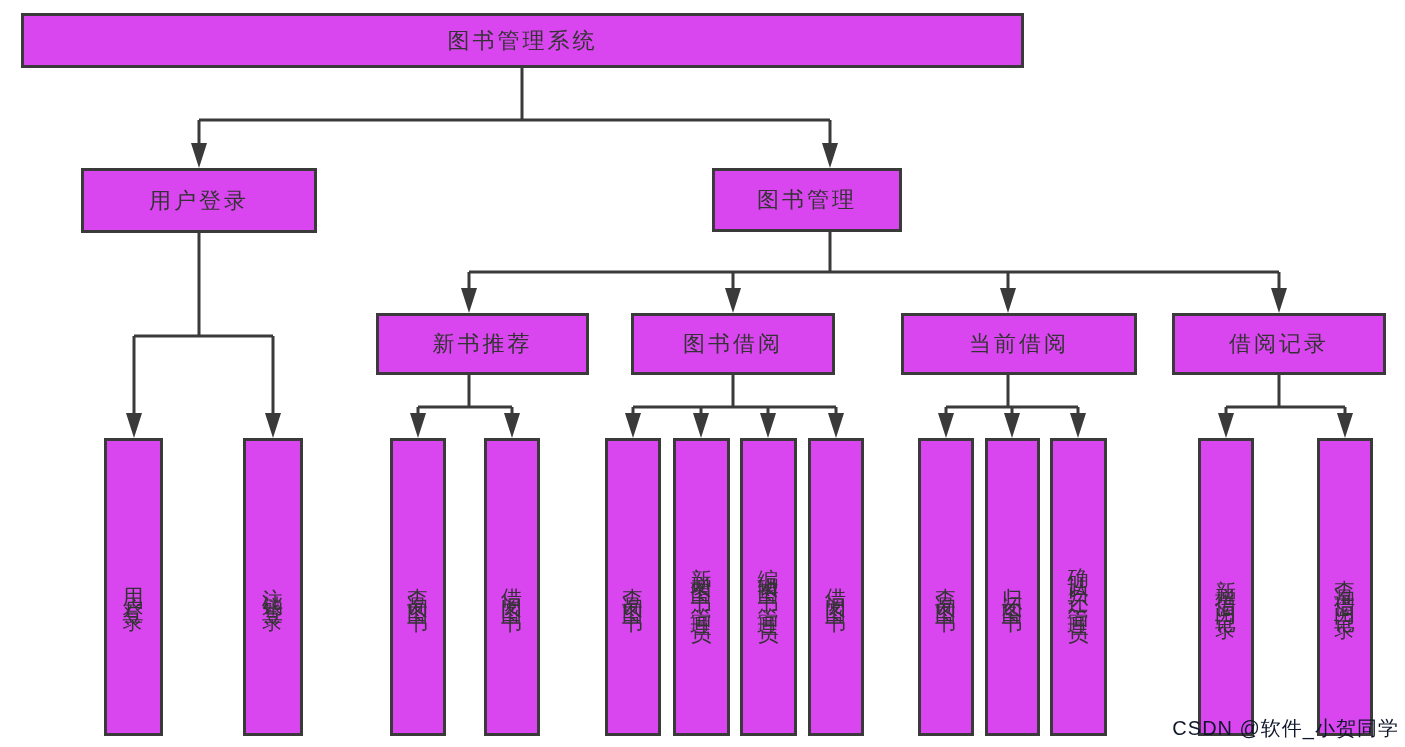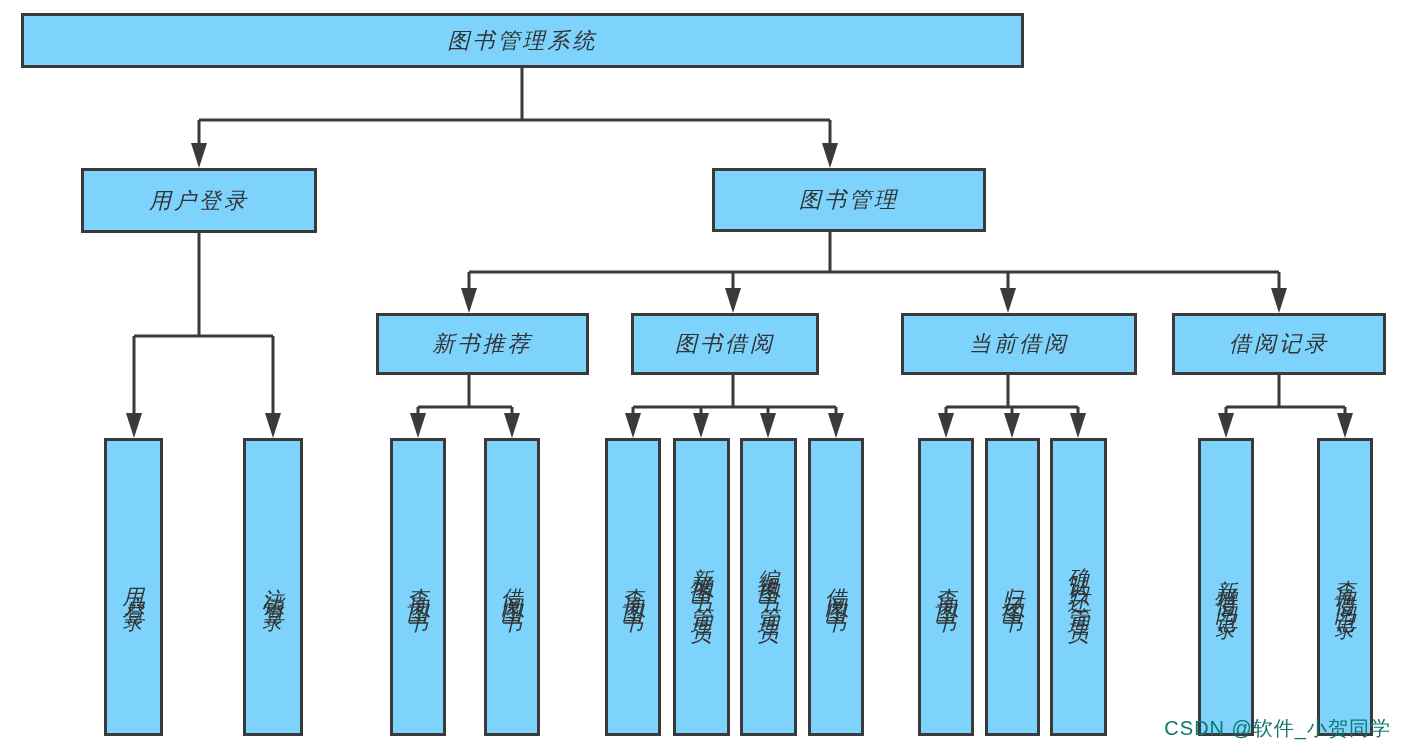--- a/index.html
+++ b/index.html
@@ -16,46 +16,45 @@
     overflow: hidden;
   }
   svg.connectors {
     position: absolute; left: 0; top: 0;
     width: 1405px; height: 747px;
     z-index: 1;
   }
   .node {
     position: absolute;
     border: 3px solid #3a3a3a;
-    background: #7dd3fc;
+    background: #d946ef;
     display: flex;
     align-items: center;
     justify-content: center;
     z-index: 2;
     color: #333333;
-    font-style: italic;
   }
   .h-node span {
     font-size: 22px;
     letter-spacing: 3px;
     white-space: nowrap;
   }
   .v-node span {
     writing-mode: vertical-rl;
     text-orientation: mixed;
     font-size: 21px;
     letter-spacing: 8px;
     line-height: 1;
   }
   .watermark {
     position: absolute;
-    top: 715px; right: 14px;
+    top: 715px; right: 6px;
     font-size: 20px;
     letter-spacing: 1px;
-    color: #0f766e;
+    color: #0f172a;
     z-index: 3;
     white-space: nowrap;
   }
 </style>
 </head>
 <body>
 
 <div class="stage">
 
   <svg class="connectors" viewBox="0 0 1405 747" xmlns="http://www.w3.org/2000/svg">
@@ -96,28 +95,28 @@
     </g>
   </svg>
 
   <div class="node h-node" style="left:21px; top:13px; width:1003px; height:55px">
     <span>图书管理系统</span>
   </div>
 
   <div class="node h-node" style="left:81px; top:168px; width:236px; height:65px">
     <span>用户登录</span>
   </div>
-  <div class="node h-node" style="left:712px; top:168px; width:274px; height:64px">
+  <div class="node h-node" style="left:712px; top:168px; width:190px; height:64px">
     <span>图书管理</span>
   </div>
 
   <div class="node h-node" style="left:376px; top:313px; width:213px; height:62px">
     <span>新书推荐</span>
   </div>
-  <div class="node h-node" style="left:631px; top:313px; width:188px; height:62px">
+  <div class="node h-node" style="left:631px; top:313px; width:204px; height:62px">
     <span>图书借阅</span>
   </div>
   <div class="node h-node" style="left:901px; top:313px; width:236px; height:62px">
     <span>当前借阅</span>
   </div>
   <div class="node h-node" style="left:1172px; top:313px; width:214px; height:62px">
     <span>借阅记录</span>
   </div>
 
   <div class="node v-node" style="left:104px; top:438px; width:59px; height:298px">

